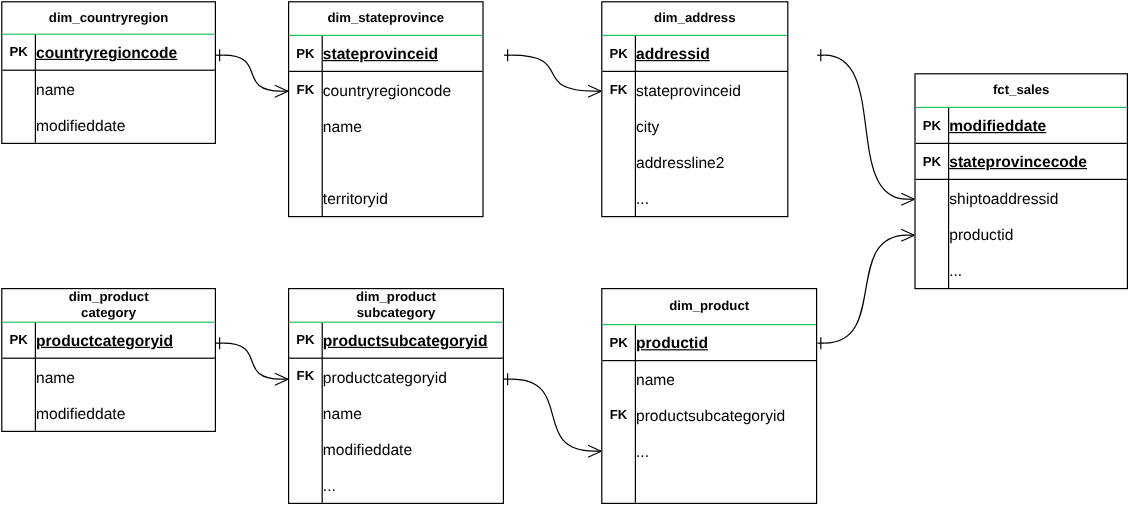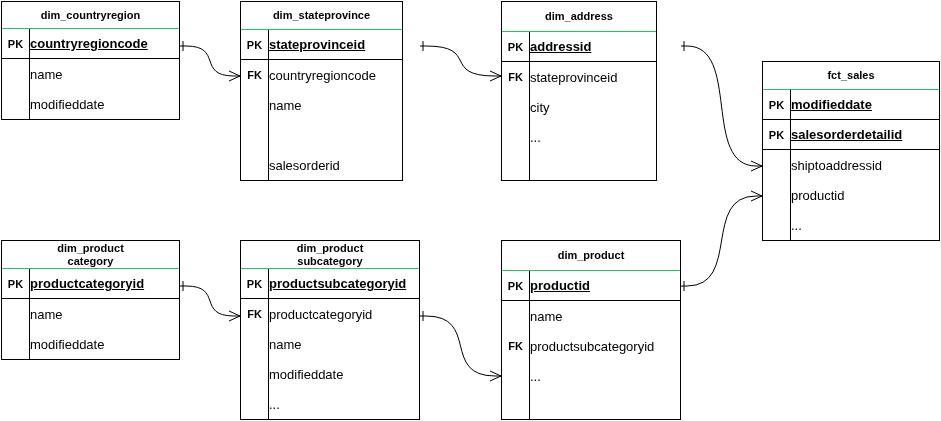--- a/index.html
+++ b/index.html
@@ -191,21 +191,21 @@
             </div>
             <div class="row attr-row">
               <div class="row-key"></div>
               <div class="row-name">name</div>
             </div>
             <div class="row attr-row">
               <div class="row-key"></div>
             </div>
             <div class="row attr-row">
               <div class="row-key"></div>
-              <div class="row-name">salesorderid</div>
+              <div class="row-name">territoryid</div>
             </div>
           </div>
         </div>
       </div>
       <div class="entity" style="left: 501px; top: 1px; width: 156px; height: 180px;">
         <div class="entity-title">dim_address</div>
         <div class="rows" style="position: relative;">
           <div class="keyline"></div>
           <div class="row key-row">
             <div class="row-key">PK</div>
@@ -215,36 +215,40 @@
             <div class="row attr-row">
               <div class="row-key">FK</div>
               <div class="row-name">stateprovinceid</div>
             </div>
             <div class="row attr-row">
               <div class="row-key"></div>
               <div class="row-name">city</div>
             </div>
             <div class="row attr-row">
               <div class="row-key"></div>
+              <div class="row-name">addressline2</div>
+            </div>
+            <div class="row attr-row">
+              <div class="row-key"></div>
               <div class="row-name">...</div>
             </div>
           </div>
         </div>
       </div>
       <div class="entity" style="left: 762px; top: 61px; width: 178px; height: 180px;">
         <div class="entity-title">fct_sales</div>
         <div class="rows" style="position: relative;">
           <div class="keyline"></div>
           <div class="row key-row">
             <div class="row-key">PK</div>
             <div class="row-name">modifieddate</div>
           </div>
           <div class="row key-row">
             <div class="row-key">PK</div>
-            <div class="row-name">salesorderdetailid</div>
+            <div class="row-name">stateprovincecode</div>
           </div>
           <div class="attr-block">
             <div class="row attr-row">
               <div class="row-key"></div>
               <div class="row-name">shiptoaddressid</div>
             </div>
             <div class="row attr-row">
               <div class="row-key"></div>
               <div class="row-name">productid</div>
             </div>

